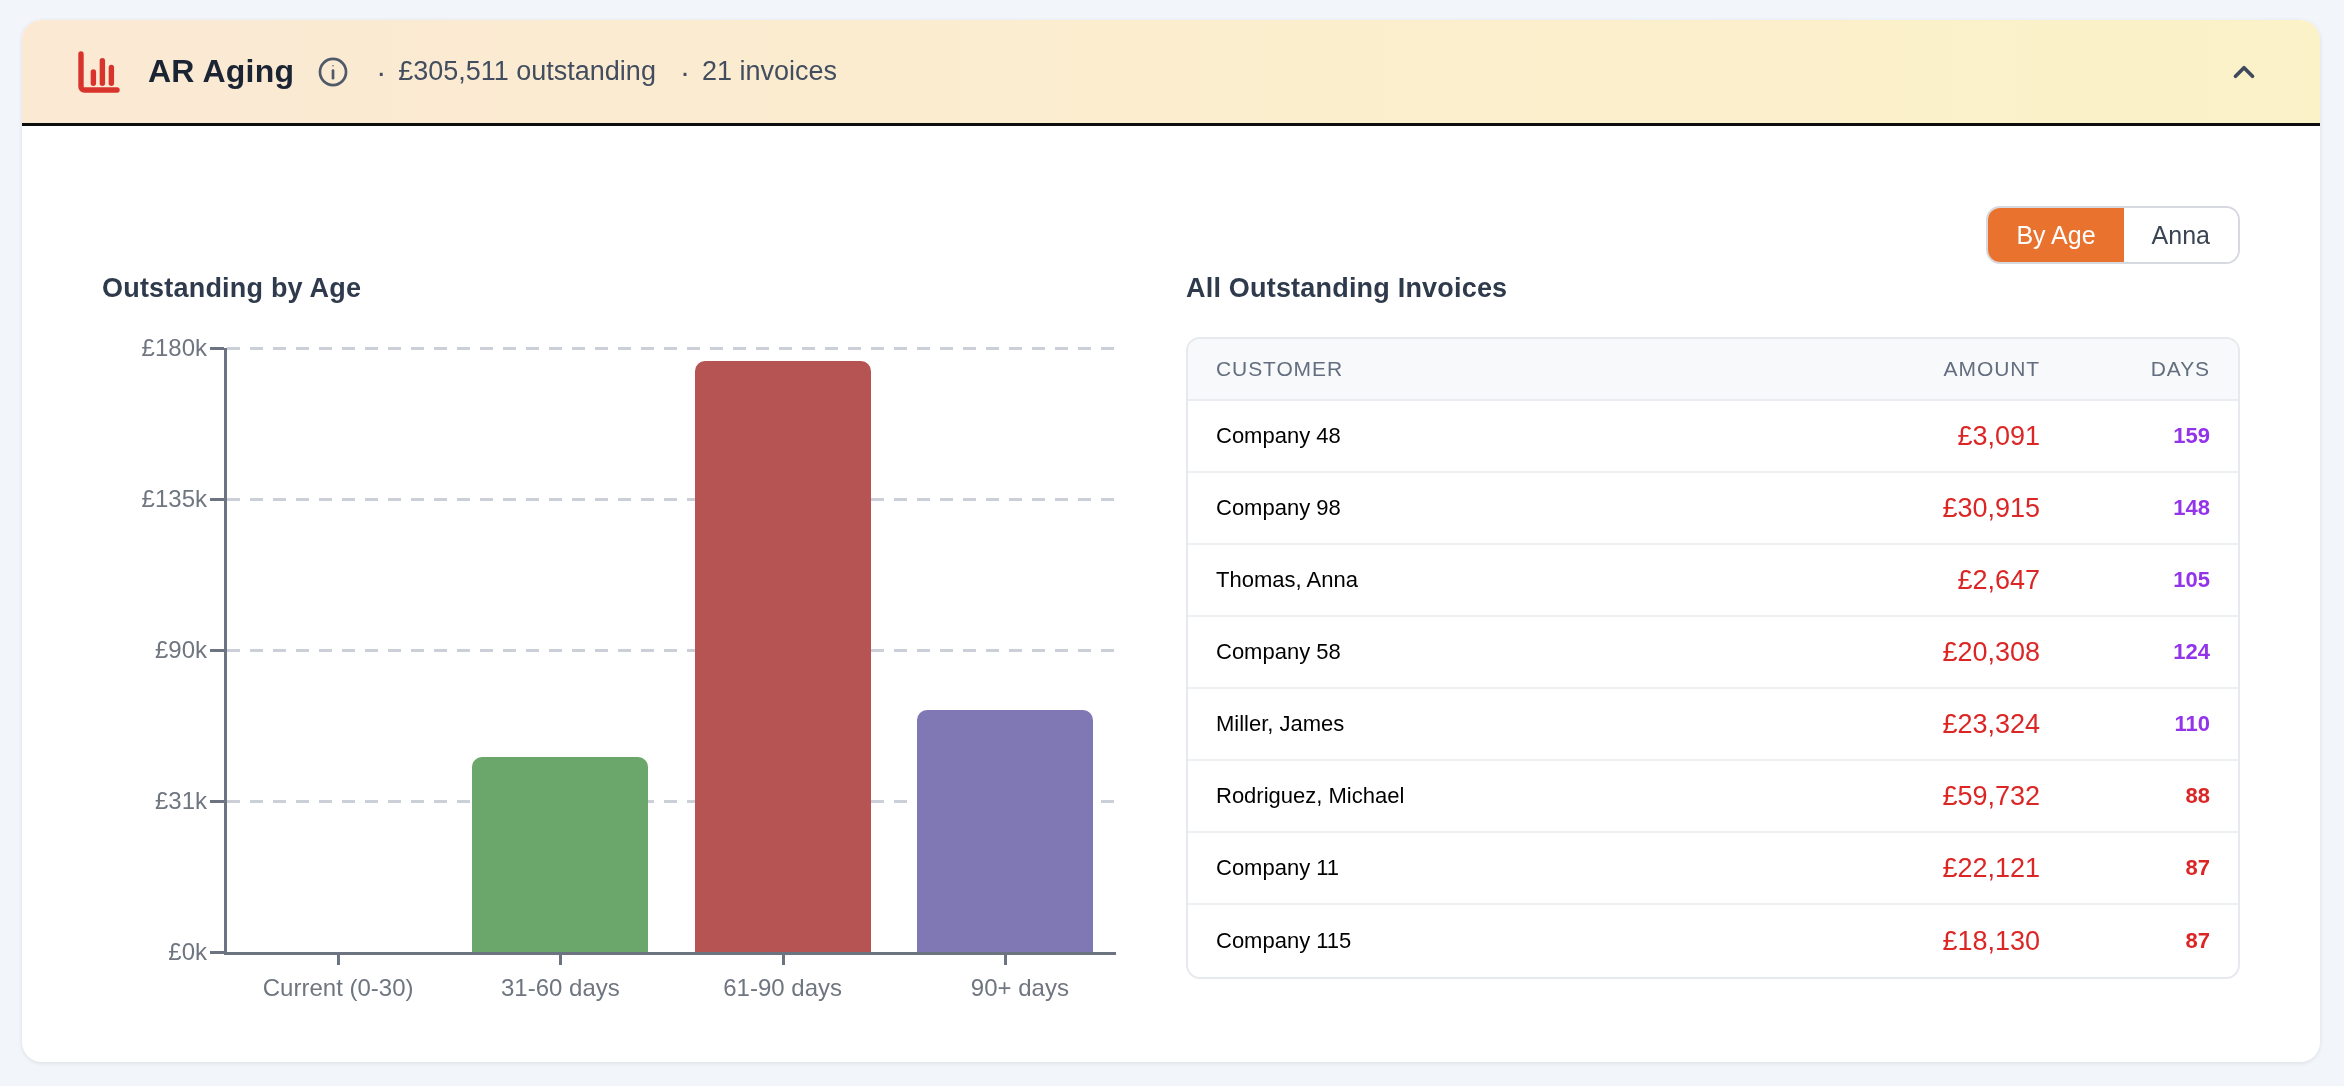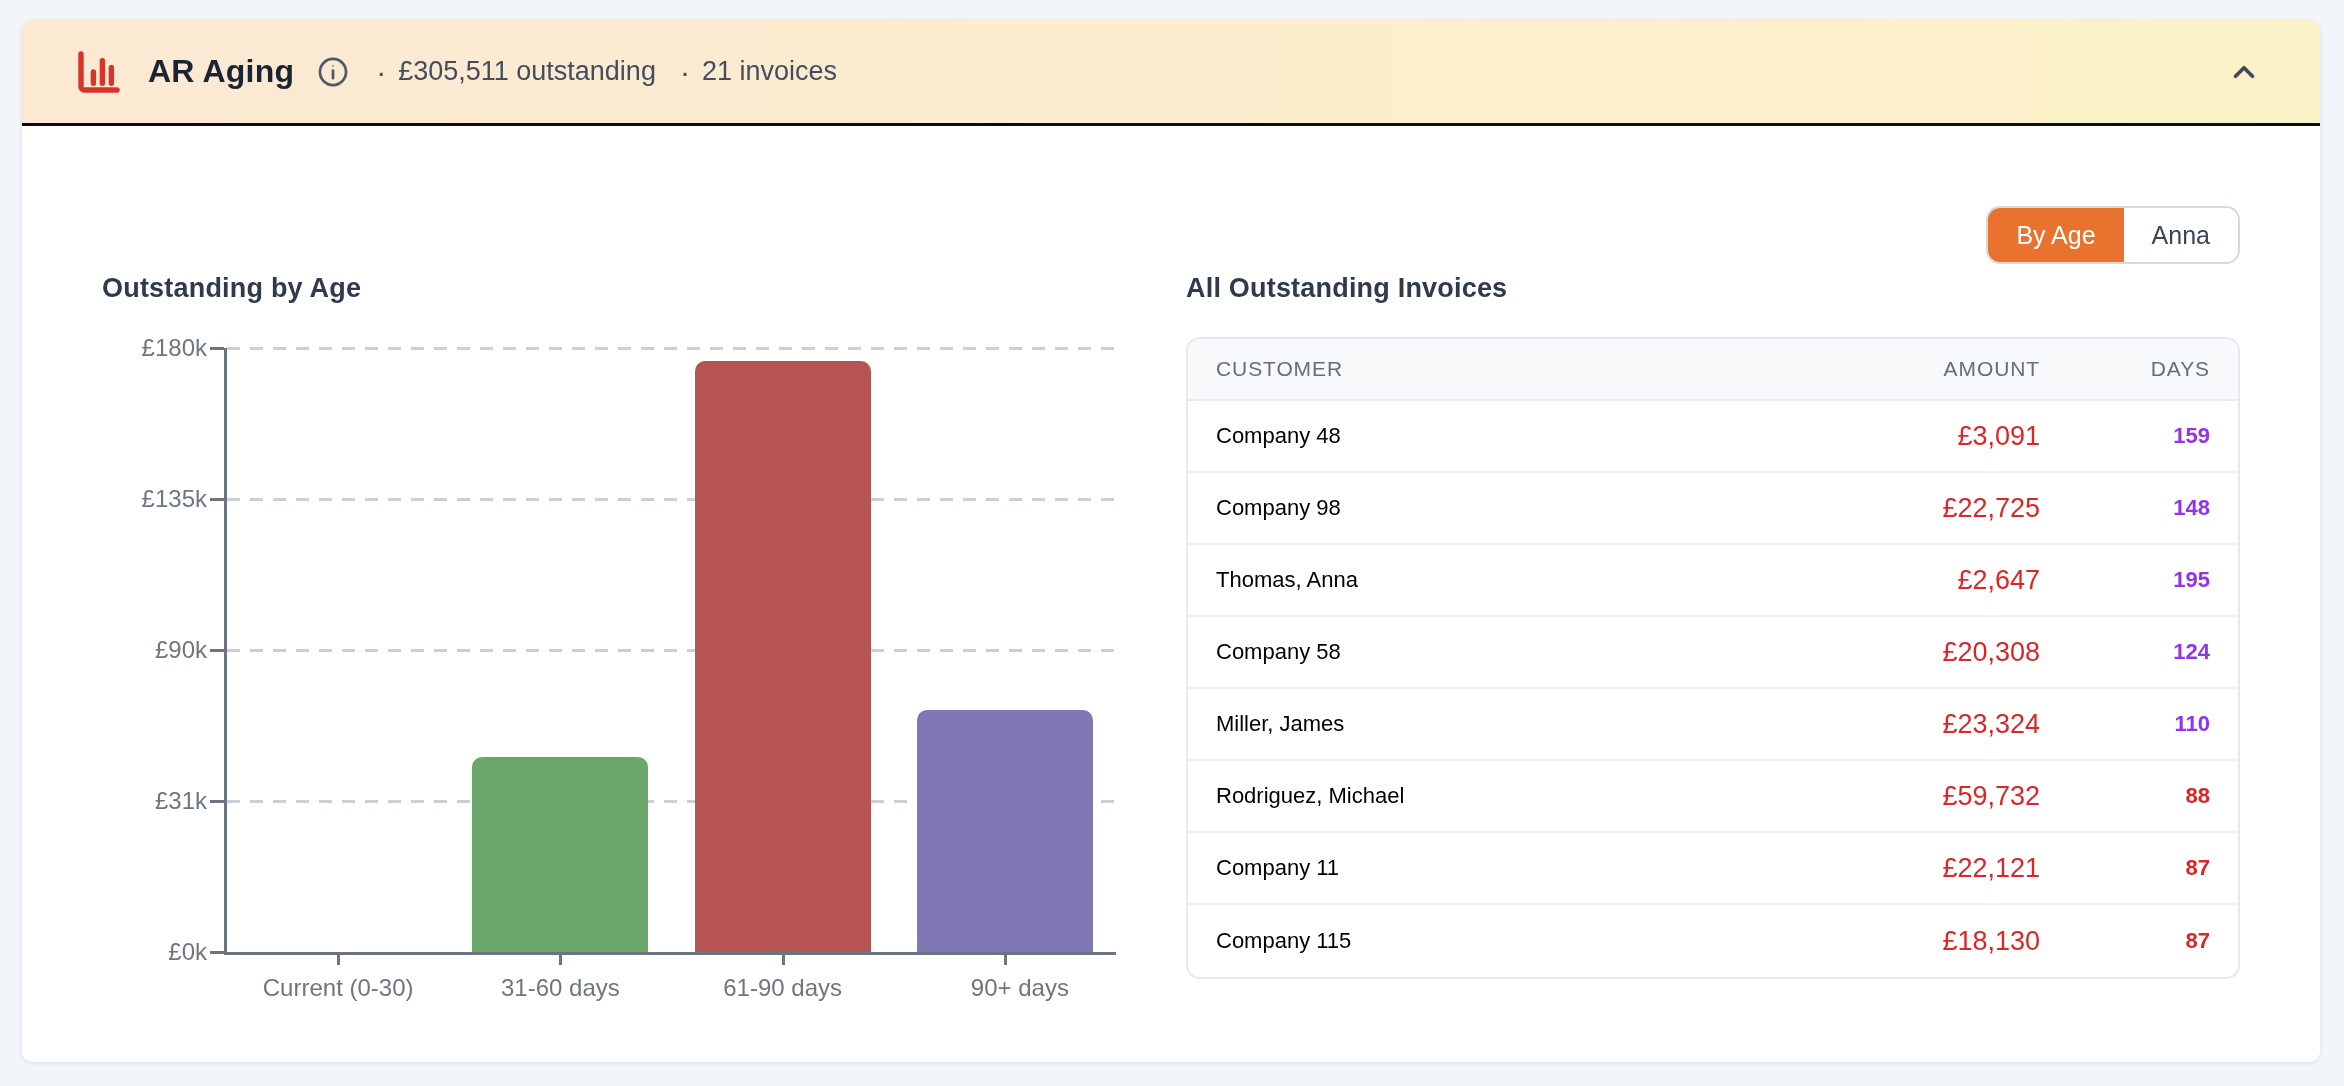--- a/index.html
+++ b/index.html
@@ -5,21 +5,21 @@
   * { margin:0; padding:0; box-sizing:border-box; }
   html,body { width:2344px; height:1086px; }
   body {
     background:#f2f6fa;
     font-family:"Liberation Sans", sans-serif;
     color:#1b2230;
     overflow:hidden;
   }
   .card {
     position:absolute; left:22px; top:20px; width:2298px; height:1042px;
-    background:#ffffff; border-radius:10px;
+    background:#ffffff; border-radius:20px;
     box-shadow:0 1px 4px rgba(16,24,40,.10);
     overflow:hidden;
   }
   
   .hdr {
     height:106px; display:flex; align-items:center;
     padding:0 46px 0 50px;
     background:linear-gradient(90deg,#fbe9d4 0%,#fbf2c8 100%);
     border-bottom:3px solid #0d0d0d;
   }
@@ -162,27 +162,27 @@
             <span class="c c-days">DAYS</span>
           </div>
           <div class="tbody">
               <div class="trow">
                 <span class="c-cust">Company 48</span>
                 <span class="c-amt" style="color: rgb(220, 38, 38);">£3,091</span>
                 <span class="c-days" style="color: rgb(147, 51, 234);">159</span>
               </div>
               <div class="trow">
                 <span class="c-cust">Company 98</span>
-                <span class="c-amt" style="color: rgb(220, 38, 38);">£22,725</span>
+                <span class="c-amt" style="color: rgb(220, 38, 38);">£30,915</span>
                 <span class="c-days" style="color: rgb(147, 51, 234);">148</span>
               </div>
               <div class="trow">
                 <span class="c-cust">Thomas, Anna</span>
                 <span class="c-amt" style="color: rgb(220, 38, 38);">£2,647</span>
-                <span class="c-days" style="color: rgb(147, 51, 234);">195</span>
+                <span class="c-days" style="color: rgb(147, 51, 234);">105</span>
               </div>
               <div class="trow">
                 <span class="c-cust">Company 58</span>
                 <span class="c-amt" style="color: rgb(220, 38, 38);">£20,308</span>
                 <span class="c-days" style="color: rgb(147, 51, 234);">124</span>
               </div>
               <div class="trow">
                 <span class="c-cust">Miller, James</span>
                 <span class="c-amt" style="color: rgb(220, 38, 38);">£23,324</span>
                 <span class="c-days" style="color: rgb(147, 51, 234);">110</span>

